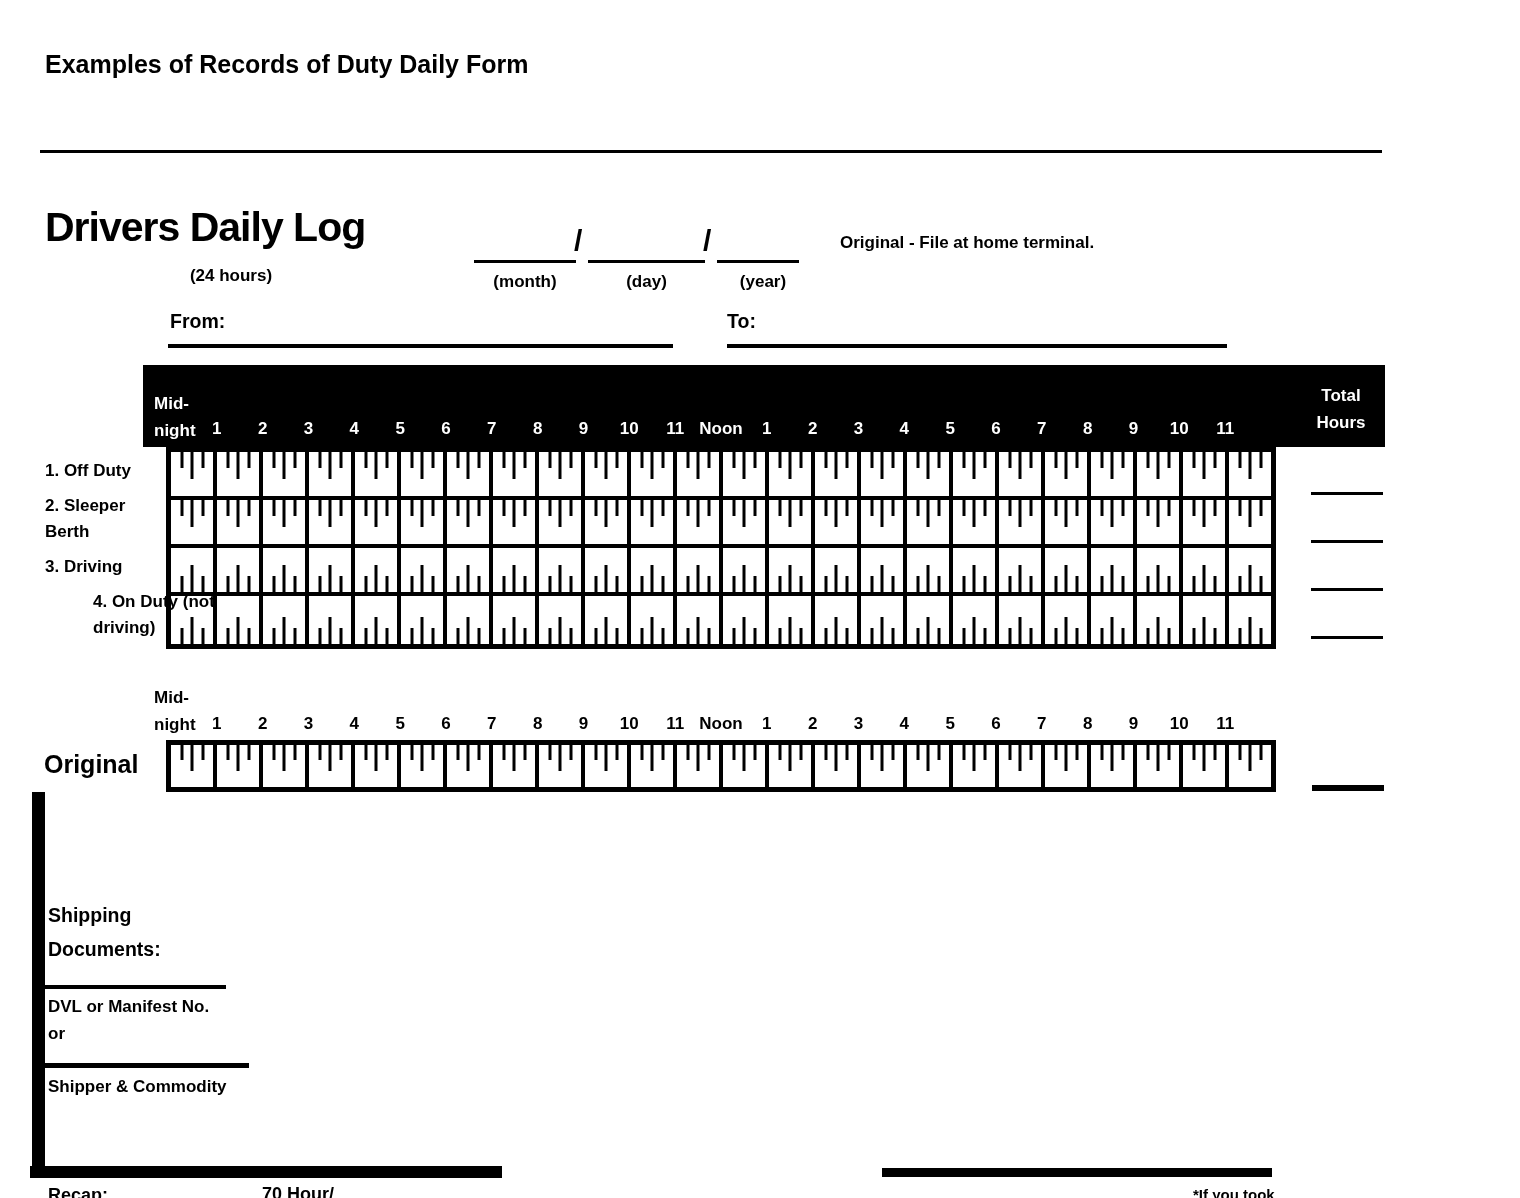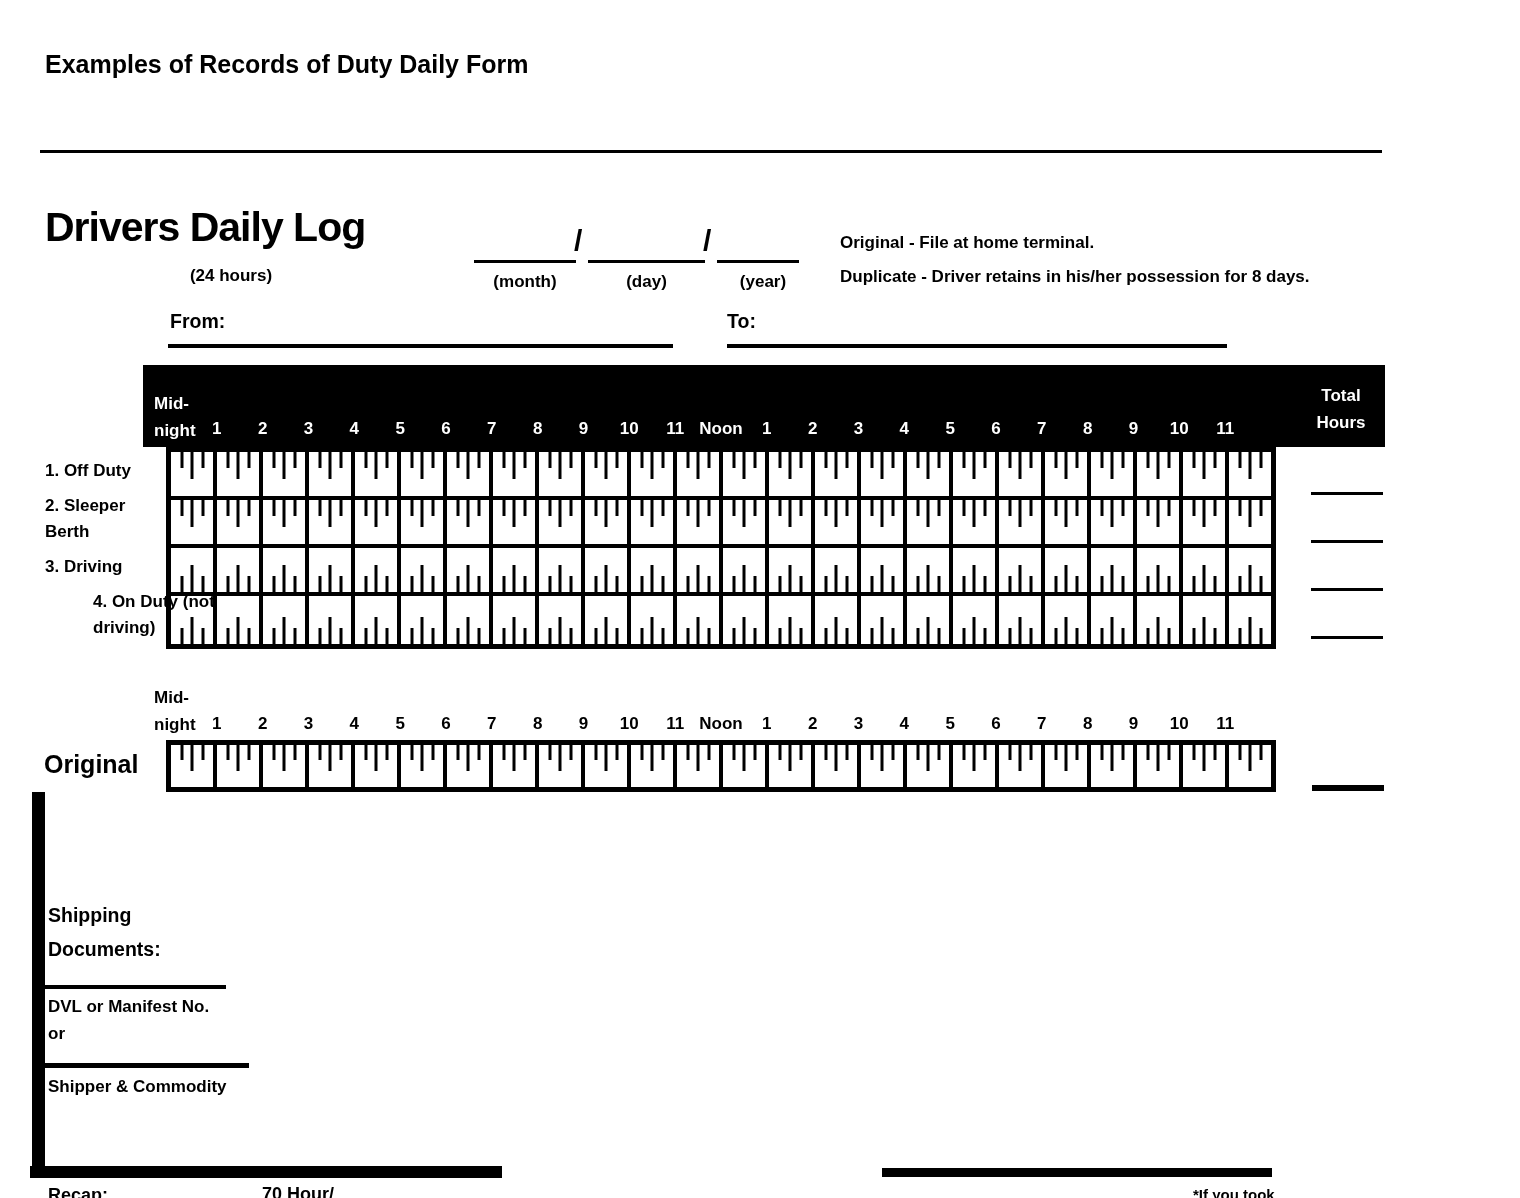--- a/index.html
+++ b/index.html
@@ -102,21 +102,20 @@
   <div class="dline l1"></div>
   <div class="dslash s1">/</div>
   <div class="dline l2"></div>
   <div class="dslash s2">/</div>
   <div class="dline l3"></div>
   <div class="dlab m">(month)</div>
   <div class="dlab d">(day)</div>
   <div class="dlab y">(year)</div>
 
   <div class="copy c1">Original - File at home terminal.</div>
-  <div class="copy c2">Duplicate - Driver retains in his/her possession for 8 days.</div>
 
   <div class="fromto from-label">From:</div>
   <div class="fline from-line"></div>
   <div class="fromto to-label">To:</div>
   <div class="fline to-line"></div>
 
   <div class="tg-bar"></div>
   <div class="hour-labels bar-hours" id="bar-hours">
       <div class="hour-label midnight">
         <div>Mid-</div>

